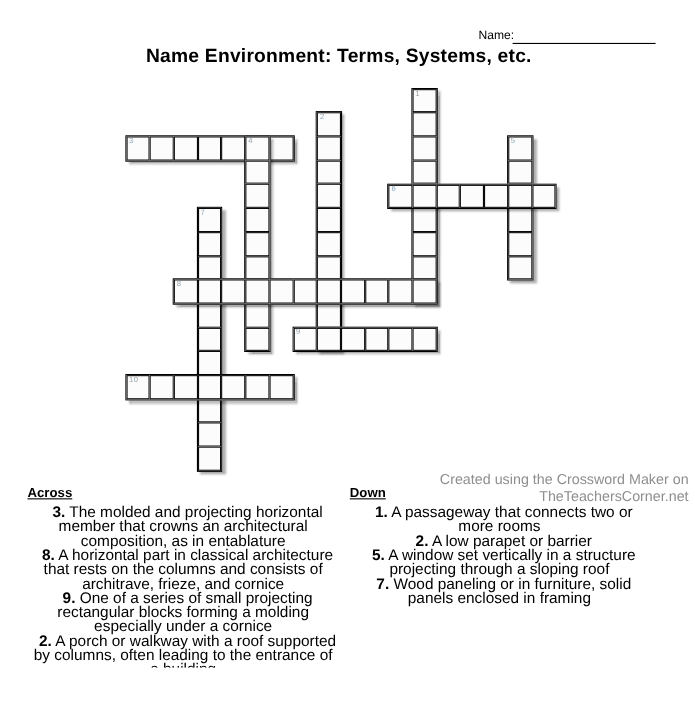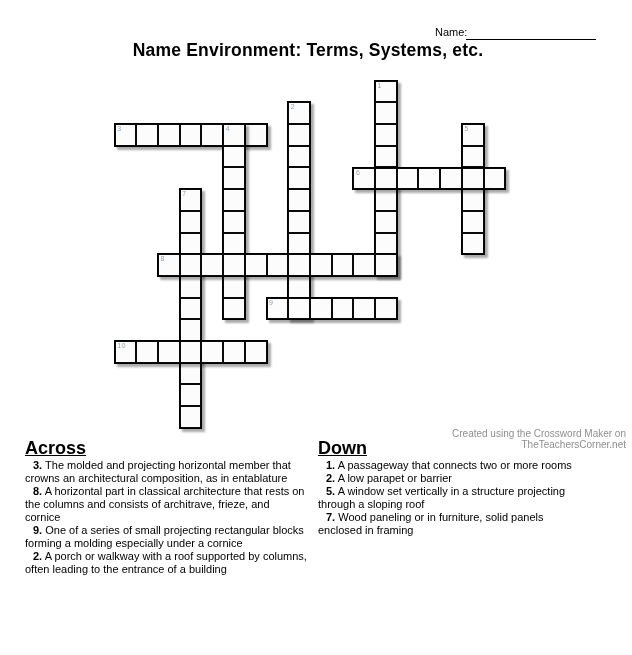--- a/index.html
+++ b/index.html
@@ -12,26 +12,26 @@
   #name-underline{position:absolute;left:466px;top:24px;width:130px;height:15px;border-bottom:1.2px solid #000;}
   #page-title{position:absolute;left:0;top:40px;width:616px;text-align:center;font-size:17.5px;font-weight:bold;letter-spacing:0.2px;}
   
   #crossword-grid{position:absolute;left:0;top:0;width:632px;height:440px;}
   .word-block{position:absolute;display:flex;border:1.3px solid #000;box-shadow:3px 3px 2px rgba(0,0,0,0.33);background:#fcfcfc;}
   .word-block.across{flex-direction:row;}
   .word-block.down{flex-direction:column;}
   .grid-cell{position:relative;box-sizing:border-box;border:0.7px solid #0a0a0a;background:#fcfcfc;flex:none;}
   .cell-number{position:absolute;top:0px;left:1.5px;font-size:7px;line-height:8px;letter-spacing:0.5px;color:#8fa5b6;}
   
-  #credit-line{position:absolute;left:350px;top:428px;width:276px;text-align:right;font-size:10px;color:#8e8e8e;}
+  #credit-line{position:absolute;left:350px;top:428px;width:276px;text-align:right;font-size:13px;color:#8e8e8e;}
   
-  .clue-heading{position:absolute;top:440px;font-size:18px;font-weight:bold;text-decoration:underline;line-height:16px;}
+  .clue-heading{position:absolute;top:440px;font-size:12px;font-weight:bold;text-decoration:underline;line-height:16px;}
   #across-heading{left:25px;}
   #down-heading{left:318px;}
-  .clue-col{position:absolute;top:459px;font-size:11px;line-height:13px;}
+  .clue-col{position:absolute;top:459px;font-size:14px;line-height:13px;text-align:center;}
   #across-clues{left:25px;width:283px;}
   #down-clues{left:318px;width:272px;}
   .clue{text-indent:8px;margin:0;}
   .clue .clue-num{font-weight:bold;}
   .clue{text-indent:0;padding-left:0;}
 </style>
 </head>
 <body>
 
 <div id="page">

